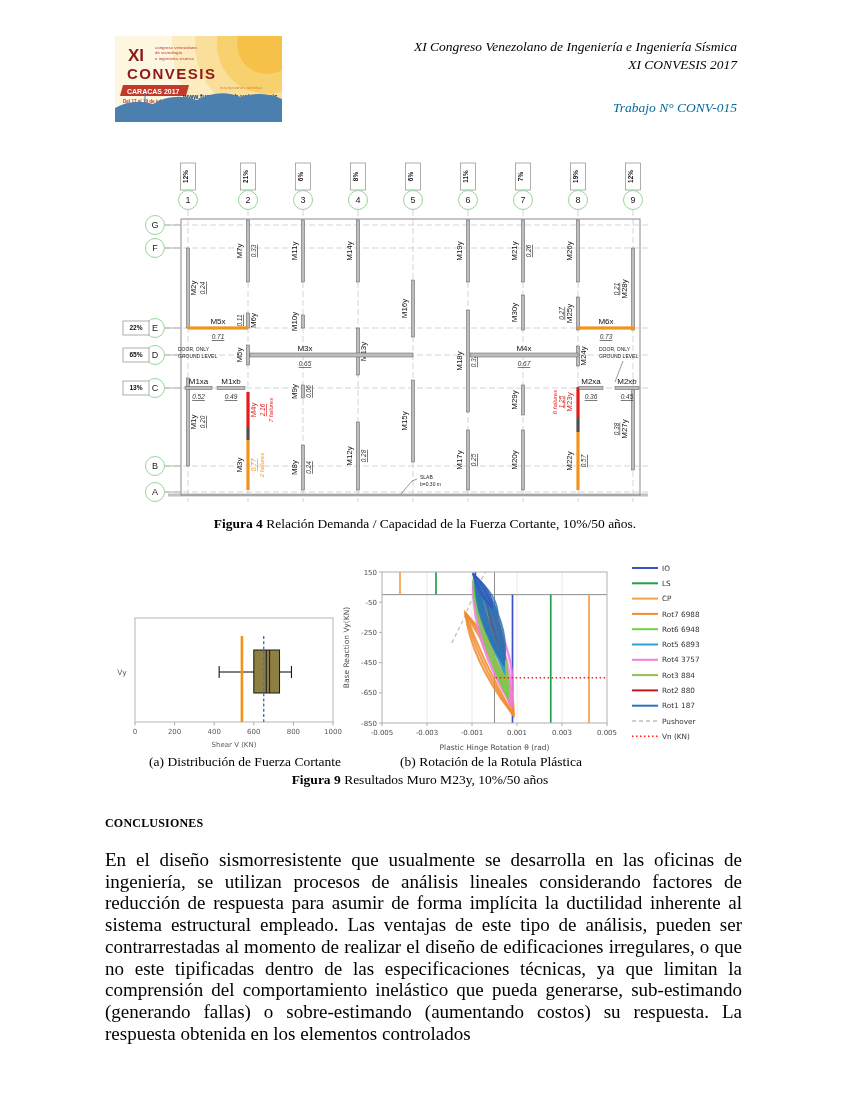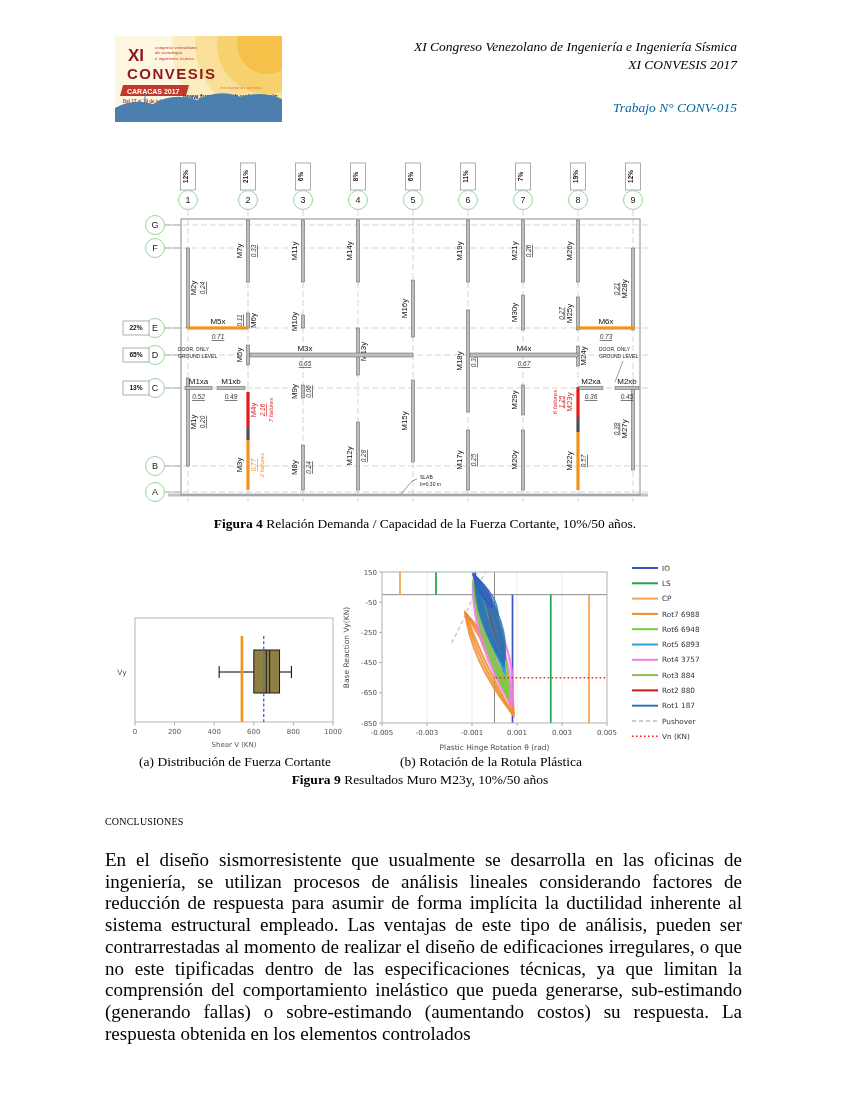--- a/index.html
+++ b/index.html
@@ -7,21 +7,21 @@
         font-family:"Liberation Serif",serif;color:#000;overflow:hidden;}
   .abs{position:absolute;}
   
   .hdr-info{right:110px;top:38px;width:420px;text-align:right;font-style:italic;
             font-size:13.5px;line-height:17.5px;color:#000;}
   .hdr-work{right:110px;top:100px;width:420px;text-align:right;font-style:italic;
             font-size:13.5px;color:#0369a1;}
   
   .cap{font-size:13.5px;text-align:center;}
   .cap b{font-weight:bold;}
-  .heading{font-size:10px;font-weight:normal;letter-spacing:.2px;}
+  .heading{font-size:12px;font-weight:bold;letter-spacing:.2px;}
   .para{font-size:19px;line-height:21.7px;text-align:justify;}
   svg text{font-family:"Liberation Sans","DejaVu Sans",sans-serif;}
   .chart-svg text{font-family:"DejaVu Sans",sans-serif;}
 </style>
 </head>
 <body>
 
 <div class="page">
 
   <div class="abs" style="left:115px;top:36px;width:183px;height:86px;">
@@ -538,21 +538,21 @@
           <line x1="292" y1="163" x2="318" y2="163" stroke="#bdbdbd" stroke-width="1.4" stroke-dasharray="4 3"></line>
           <text x="322" y="165.6" font-size="7.3" fill="#333">Pushover</text>
         </g>
         <g>
           <line x1="292" y1="178.3" x2="318" y2="178.3" stroke="#ff1a1a" stroke-width="1.4" stroke-dasharray="1.5 2.5"></line>
           <text x="322" y="180.9" font-size="7.3" fill="#333">Vn (KN)</text>
         </g>
       </svg>
   </div>
 
-  <div class="abs cap" style="left:105px;top:754px;width:260px;">(a) Distribución de Fuerza Cortante</div>
+  <div class="abs cap" style="left:115px;top:754px;width:260px;">(a) Distribución de Fuerza Cortante</div>
   <div class="abs cap" style="left:360px;top:754px;width:262px;">(b) Rotación de la Rotula Plástica</div>
   <div class="abs cap" style="left:105px;top:772px;width:630px;">
     <b>Figura 9</b><span> Resultados Muro M23y, 10%/50 años</span>
   </div>
 
   <div class="abs heading" style="left:105px;top:816px;">CONCLUSIONES</div>
   <div class="abs para" style="left:105px;top:849px;width:637px;">En el diseño sismorresistente que usualmente se desarrolla en las oficinas de ingeniería, se utilizan procesos de análisis lineales considerando factores de reducción de respuesta para asumir de forma implícita la ductilidad inherente al sistema estructural empleado. Las ventajas de este tipo de análisis, pueden ser contrarrestadas al momento de realizar el diseño de edificaciones irregulares, o que no este tipificadas dentro de las especificaciones técnicas, ya que limitan la comprensión del comportamiento inelástico que pueda generarse, sub-estimando (generando fallas) o sobre-estimando (aumentando costos) su respuesta. La respuesta obtenida en los elementos controlados</div>
 
 </div>
 

